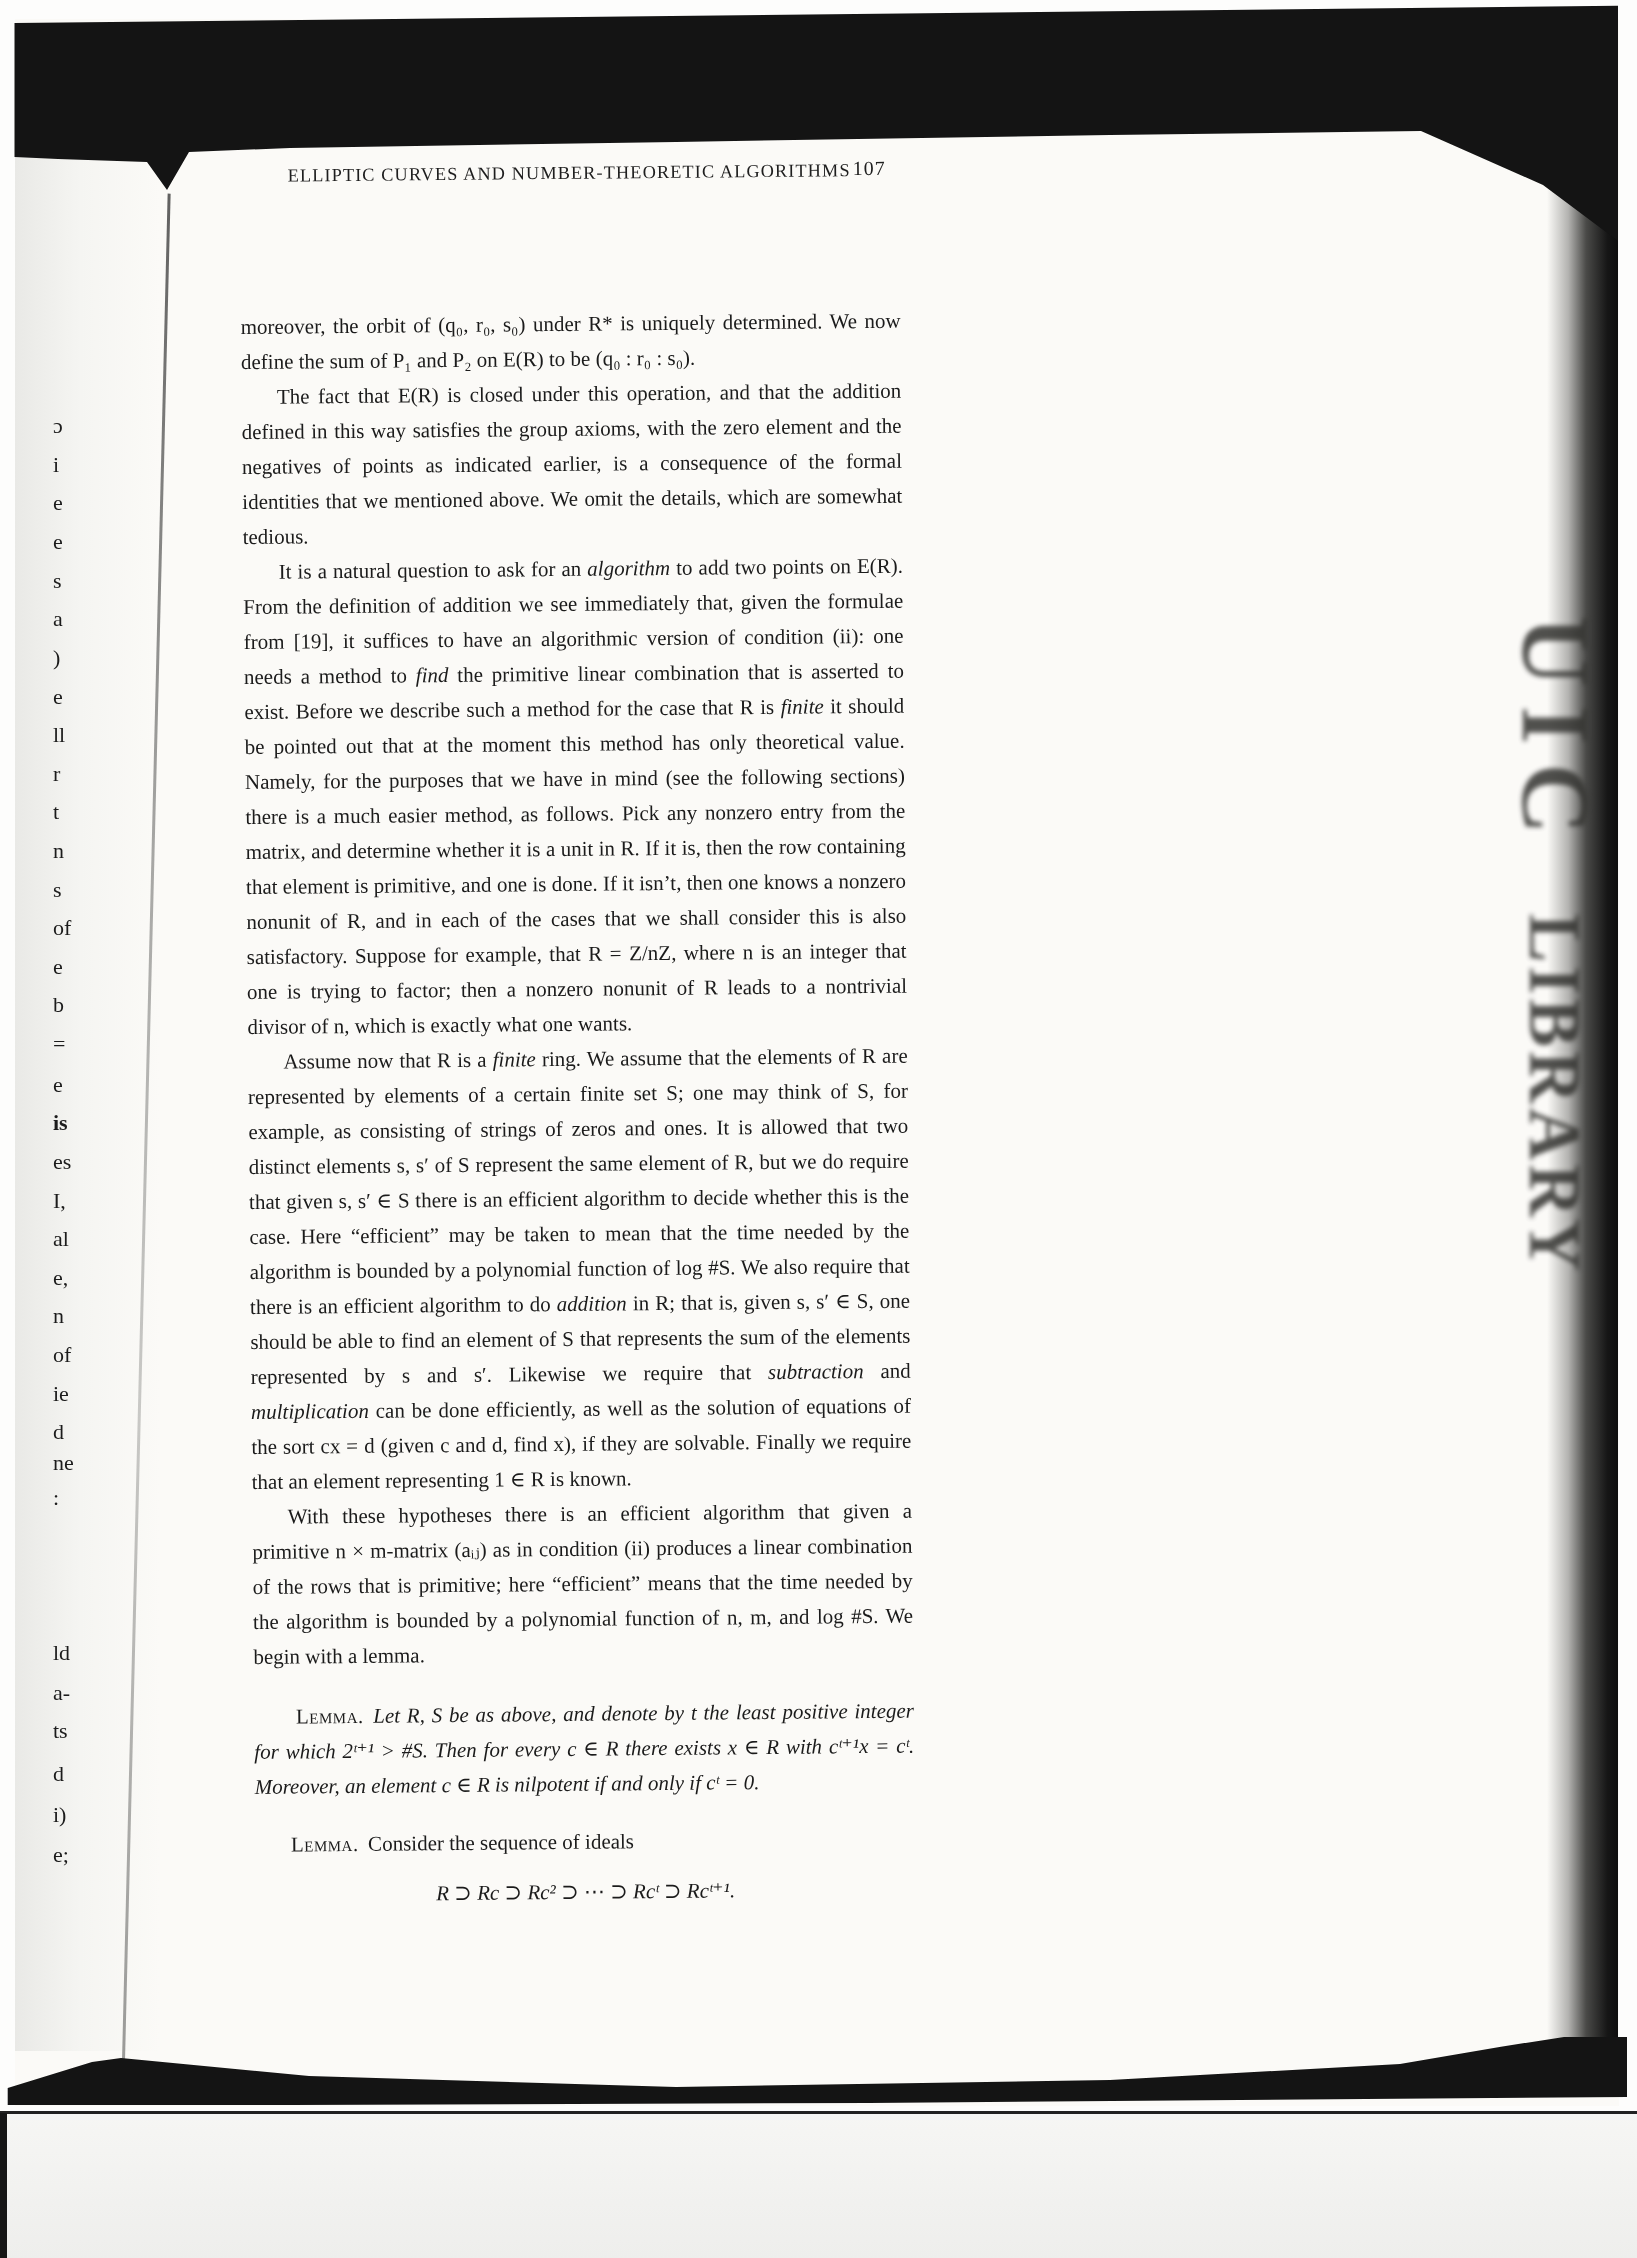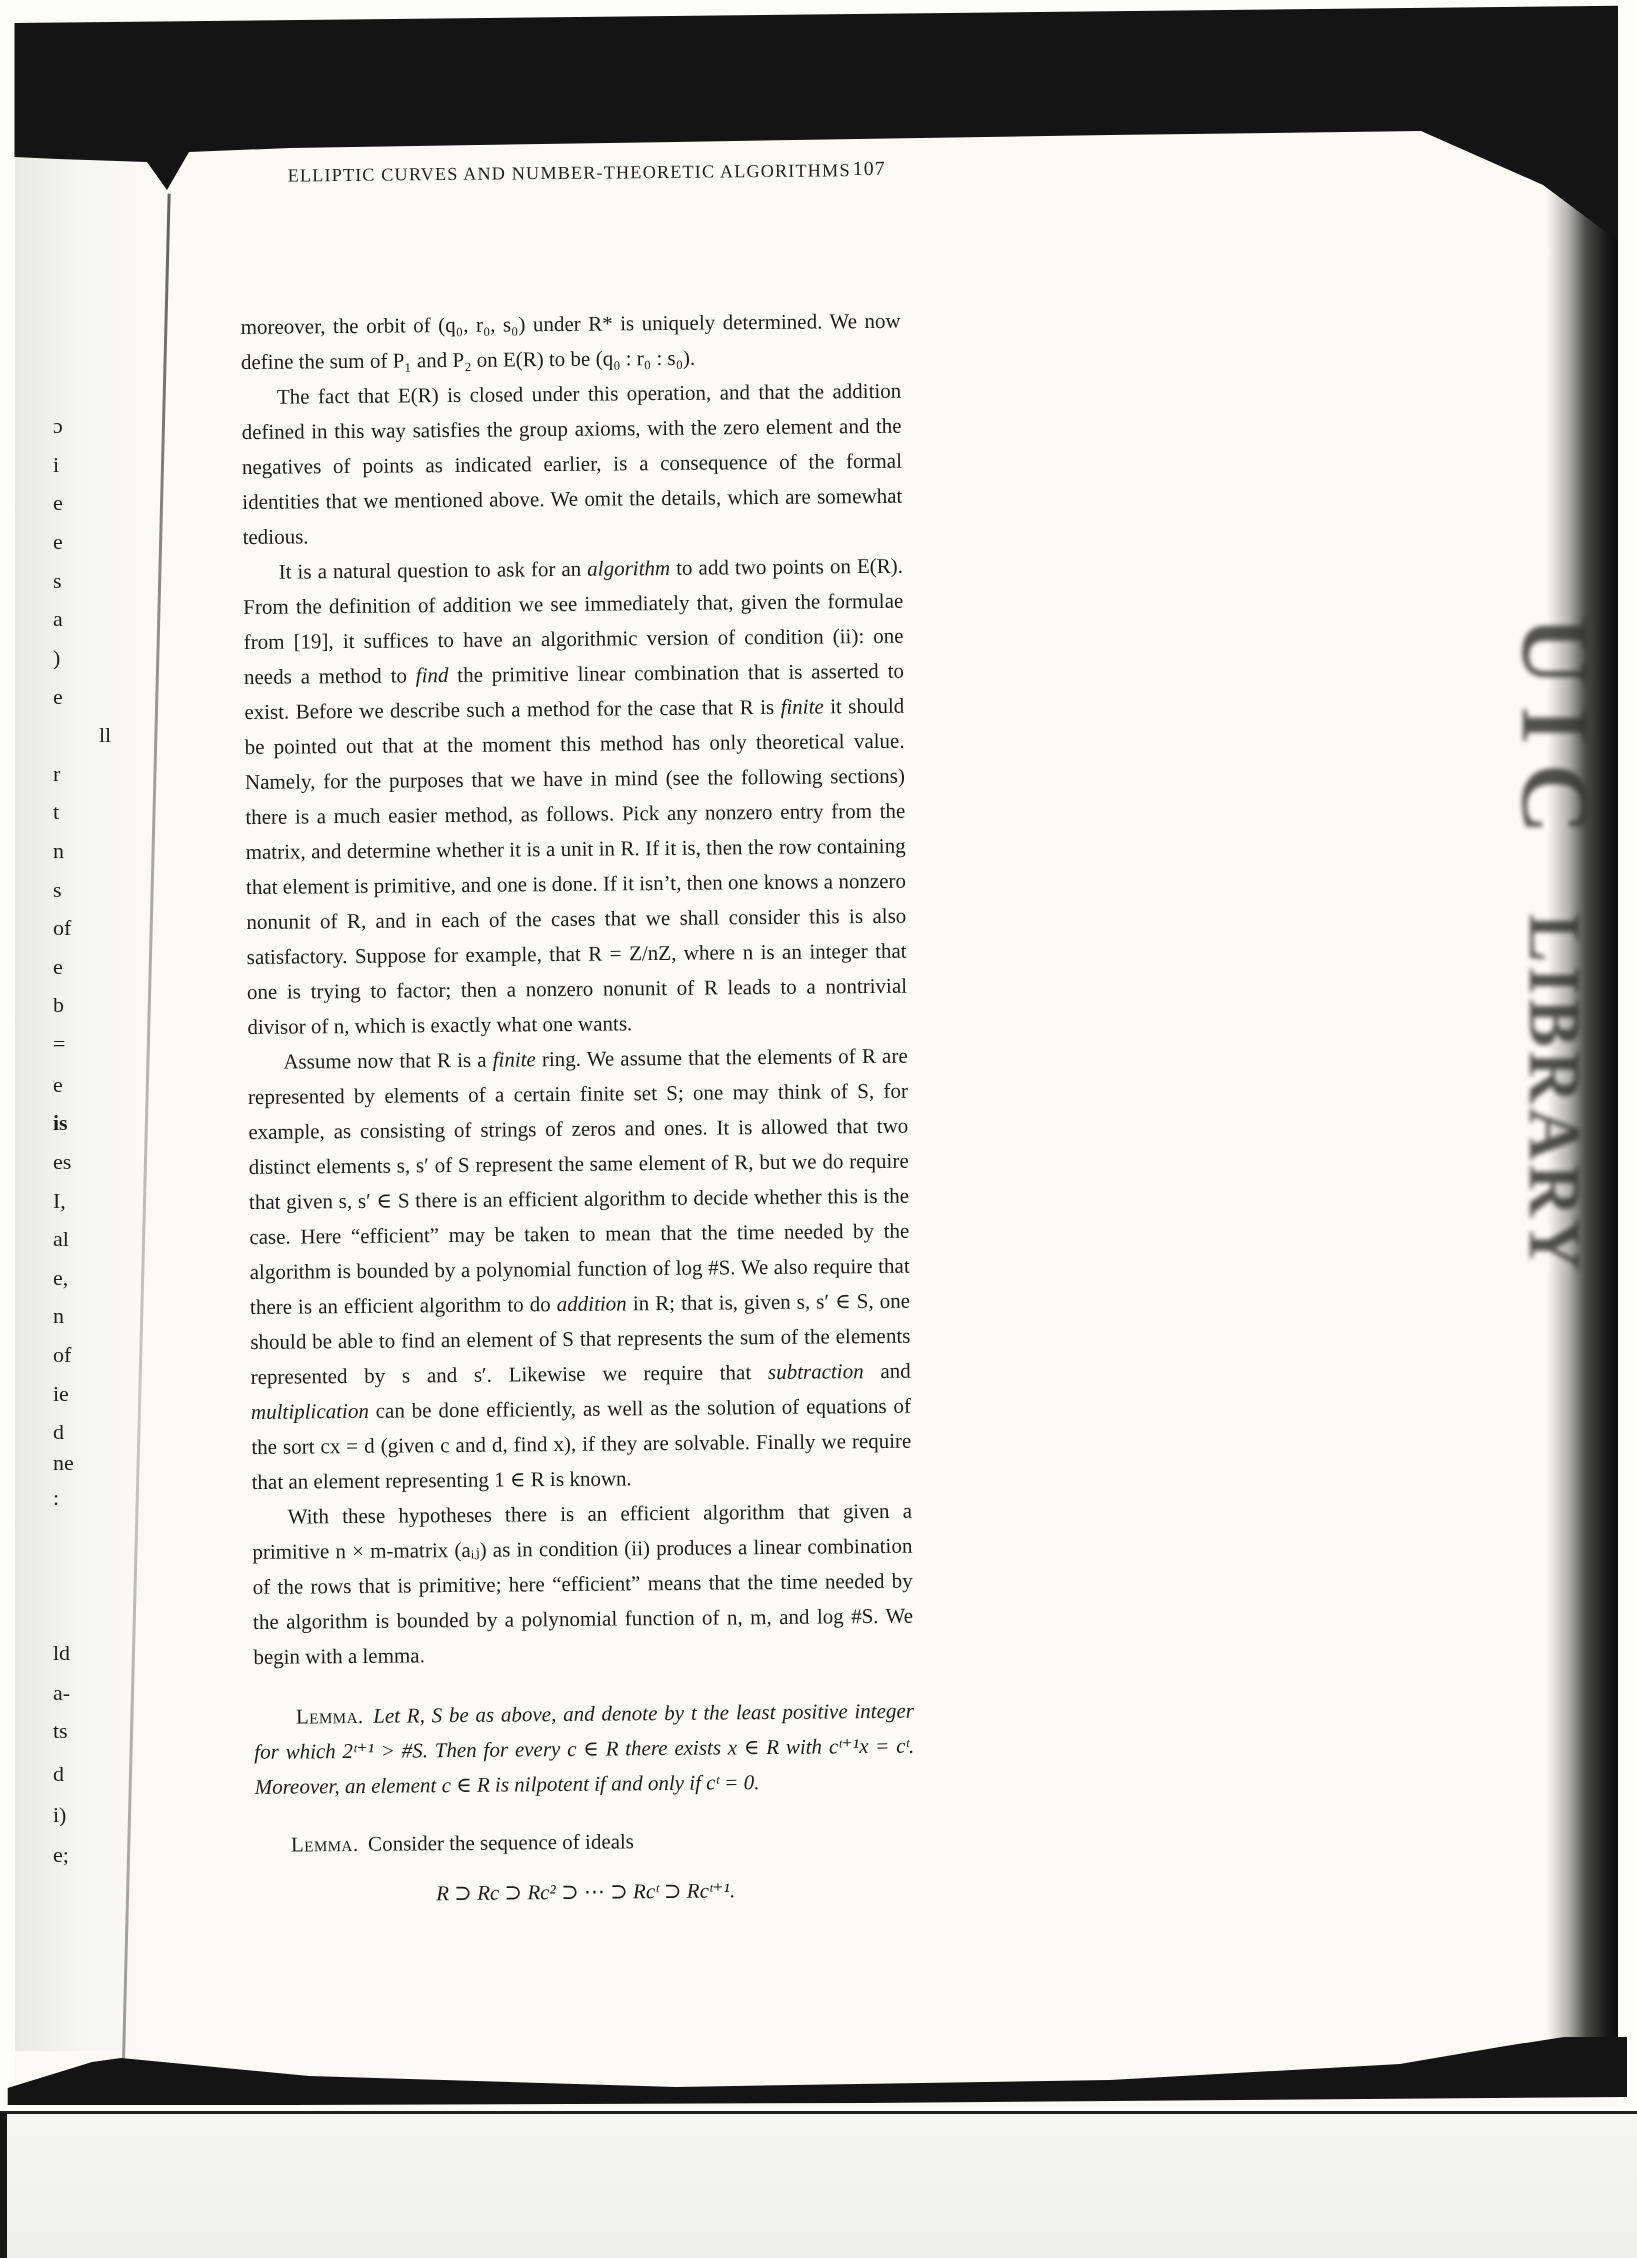--- a/index.html
+++ b/index.html
@@ -68,21 +68,21 @@
 
   <div id="frags">
       <span class="frag" style="top: 415px;">ɔ</span>
       <span class="frag" style="top: 454px;">i</span>
       <span class="frag" style="top: 492px;">e</span>
       <span class="frag" style="top: 531px;">e</span>
       <span class="frag" style="top: 570px;">s</span>
       <span class="frag" style="top: 608px;">a</span>
       <span class="frag" style="top: 647px;">)</span>
       <span class="frag" style="top: 686px;">e</span>
-      <span class="frag" style="top: 724px; margin-left: 46px;">ll</span>
+      <span class="frag" style="top: 724px;">ll</span>
       <span class="frag" style="top: 763px;">r</span>
       <span class="frag" style="top: 801px;">t</span>
       <span class="frag" style="top: 840px;">n</span>
       <span class="frag" style="top: 879px;">s</span>
       <span class="frag" style="top: 917px;">of</span>
       <span class="frag" style="top: 956px;">e</span>
       <span class="frag" style="top: 994px;">b</span>
       <span class="frag" style="top: 1033px;">=</span>
       <span class="frag" style="top: 1074px;">e</span>
       <span class="frag" style="top: 1112px; font-weight: bold;">is</span>

